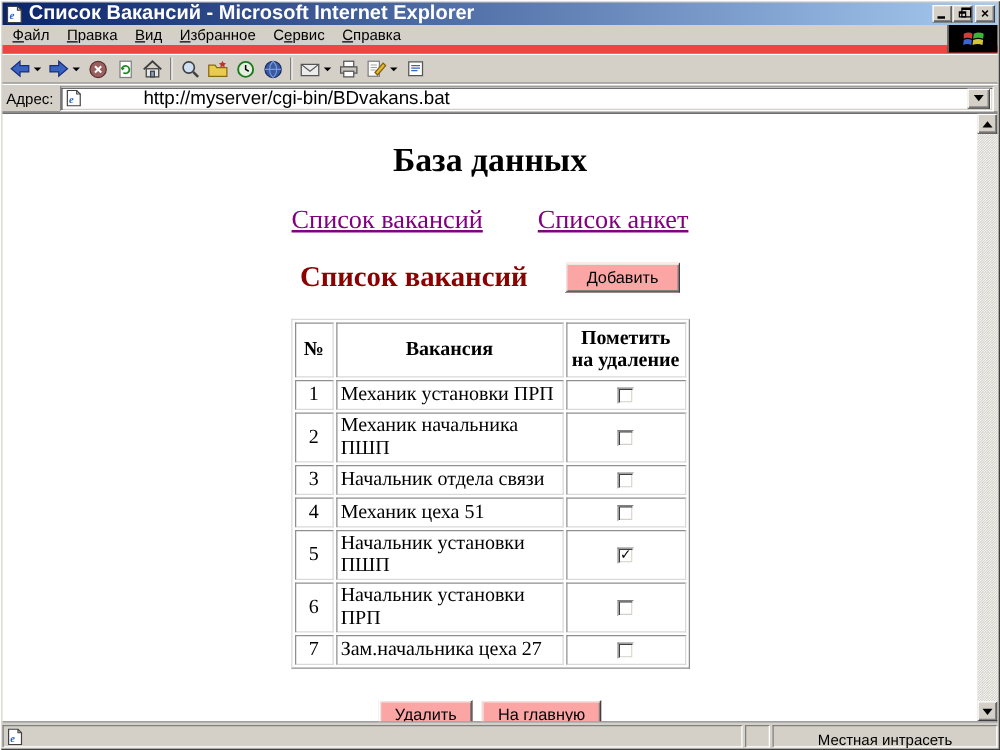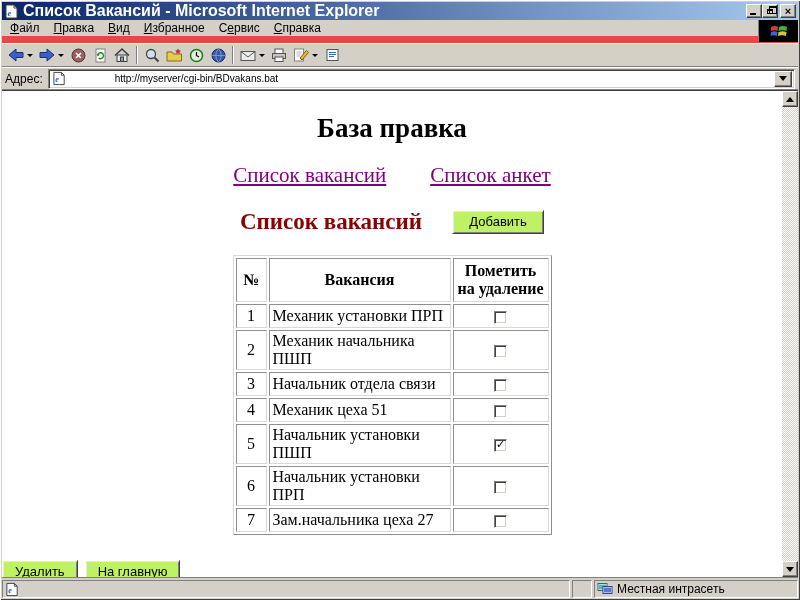--- a/index.html
+++ b/index.html
@@ -43,79 +43,79 @@
     border-top:3px solid #000; margin:0 3px 0 0; }
   .tb-sep { width:0; height:18px; border-left:1px solid #808080; border-right:1px solid #fff; margin:0 3px; }
 
   
   .addressbar { height:23px; flex:0 0 23px; border-top:1px solid #fff; border-bottom:1px solid #808080;
     display:flex; align-items:center; padding:1px 3px; gap:5px;justify-content:center; }
   .addr-label { font-size:12px; white-space:nowrap; }
   .addr-field { flex:1; height:20px; background:#fff; display:flex; align-items:center;
     border:1px solid; border-color:#808080 #fff #fff #808080;
     box-shadow:inset 1px 1px 0 #404040, inset -1px -1px 0 #d4d0c8; padding-left:3px; }
-  .addr-url { font-size:10px; flex:1; white-space:nowrap; overflow:hidden; margin-left:4px;padding-left:44px; }
+  .addr-url { font-size:15px; flex:1; white-space:nowrap; overflow:hidden; margin-left:4px;padding-left:44px; }
   .addr-drop { width:18px; height:16px; background:#d4d0c8; margin:1px 2px 1px 0;
     border:1px solid; border-color:#fff #404040 #404040 #fff; box-shadow:inset -1px -1px 0 #808080;
     display:flex; align-items:center; justify-content:center; }
   .tri-down { width:0; height:0; border-left:4px solid transparent; border-right:4px solid transparent;
     border-top:5px solid #000; }
   .tri-up { width:0; height:0; border-left:4px solid transparent; border-right:4px solid transparent;
     border-bottom:5px solid #000; }
 
   
   .content { flex:1; background:#fff; position:relative; border-top:1px solid #404040;
     border-bottom:1px solid #808080; overflow:hidden; }
   .page { margin-right:16px; text-align:center; font-family:"Liberation Serif",serif; color:#000; }
   .page h1 { font-size:27px; font-weight:bold; margin-top:22px; }
   .links-row { margin-top:19px; display:flex; justify-content:center; gap:44px; }
   .page-link { color:var(--link,#800080); text-decoration:underline; font-size:21px; cursor:pointer; }
   .section-row { margin-top:21px; display:flex; justify-content:center; align-items:center; gap:30px; }
   .section-title { color:var(--section-title,#8b0000); font-size:23px; font-weight:bold; }
-  .btn95 { background:#bef264; border:1px solid; border-color:#fff #404040 #404040 #fff;
+  .btn95 { background:#fca5a5; border:1px solid; border-color:#fff #404040 #404040 #fff;
     box-shadow:inset 1px 1px 0 #e9e7e1, inset -1px -1px 0 #808080;
     font:13px "Liberation Sans",sans-serif; padding:3px 12px 4px; cursor:default; }
   .btn-add { min-width:92px; }
 
   table.vac { margin:20px auto 0; border-collapse:separate; border-spacing:2px;
     border:1px solid; border-color:#d9d9d9 #8f8f8f #8f8f8f #d9d9d9;
     font-family:"Liberation Serif",serif; font-size:16px; }
   table.vac th, table.vac td { border:1px solid; border-color:#8f8f8f #d9d9d9 #d9d9d9 #8f8f8f;
     padding:1px 3px; height:24px; }
   table.vac th { font-weight:bold; text-align:center; line-height:1.12; padding:3px 2px; }
   .col-num { width:31px; text-align:center; }
   .col-vac { width:182px; text-align:left; }
   .col-del { width:96px; text-align:center; }
 
   .cb { position:relative; width:13px; height:13px; background:#fff; display:inline-block;
     vertical-align:middle; border:1px solid; border-color:#808080 #fff #fff #808080;
     box-shadow:inset 1px 1px 0 #404040, inset -1px -1px 0 #d4d0c8; }
   .cb[data-checked="true"]::after { content:"✓"; position:absolute; left:1px; top:-2px;
     font:bold 11px "DejaVu Sans",sans-serif; color:#000; }
 
-  .actions-row { margin-top:25px; display:flex; gap:7px; }
+  .actions-row { margin-top:25px; display:flex; justify-content:center; gap:7px; }
 
   
   .scrollbar { position:absolute; right:0; top:0; bottom:0; width:16px;
     background:#d4d0c8;
     background-image:linear-gradient(45deg,#fff 25%,transparent 25%,transparent 75%,#fff 75%),
                      linear-gradient(45deg,#fff 25%,transparent 25%,transparent 75%,#fff 75%);
     background-size:2px 2px; background-position:0 0,1px 1px;
     display:flex; flex-direction:column; justify-content:space-between; }
   .sb-btn { width:16px; height:16px; background:#d4d0c8;
     border:1px solid; border-color:#fff #404040 #404040 #fff; box-shadow:inset -1px -1px 0 #808080;
     display:flex; align-items:center; justify-content:center; }
 
   
   .statusbar { height:20px; flex:0 0 20px; display:flex; gap:2px; padding-top:2px; }
   .sb-panel { border:1px solid; border-color:#808080 #fff #fff #808080;
     display:flex; align-items:center; padding:0 2px; font-size:12px; }
   .sb-main { flex:1; }
   .sb-small { width:20px; }
-  .sb-zone { width:204px; gap:4px; }
+  .sb-zone { width:180px; gap:4px;flex-direction:column; }
   .sb-zone span { white-space:nowrap; }
 </style>
 </head>
 <body>
 
 <div class="window">
 
   <div class="titlebar">
     <svg class="app-icon" viewBox="0 0 16 15">
       <path d="M2 1 h8 l3 3 v10 h-11 z" fill="#fff" stroke="#404040"></path>
@@ -250,21 +250,21 @@
       </svg>
       <span class="addr-url">http://myserver/cgi-bin/BDvakans.bat</span>
       <div class="addr-drop">
           <span class="tri-down"></span>
         </div>
     </div>
   </div>
 
   <div class="content">
     <div class="page">
-      <h1>База правка</h1>
+      <h1>База данных</h1>
 
       <div class="links-row">
         <span class="page-link">Список вакансий</span>
         <span class="page-link">Список анкет</span>
       </div>
 
       <div class="section-row">
         <span class="section-title">Список вакансий</span>
         <button class="btn95 btn-add">Добавить</button>
       </div>

